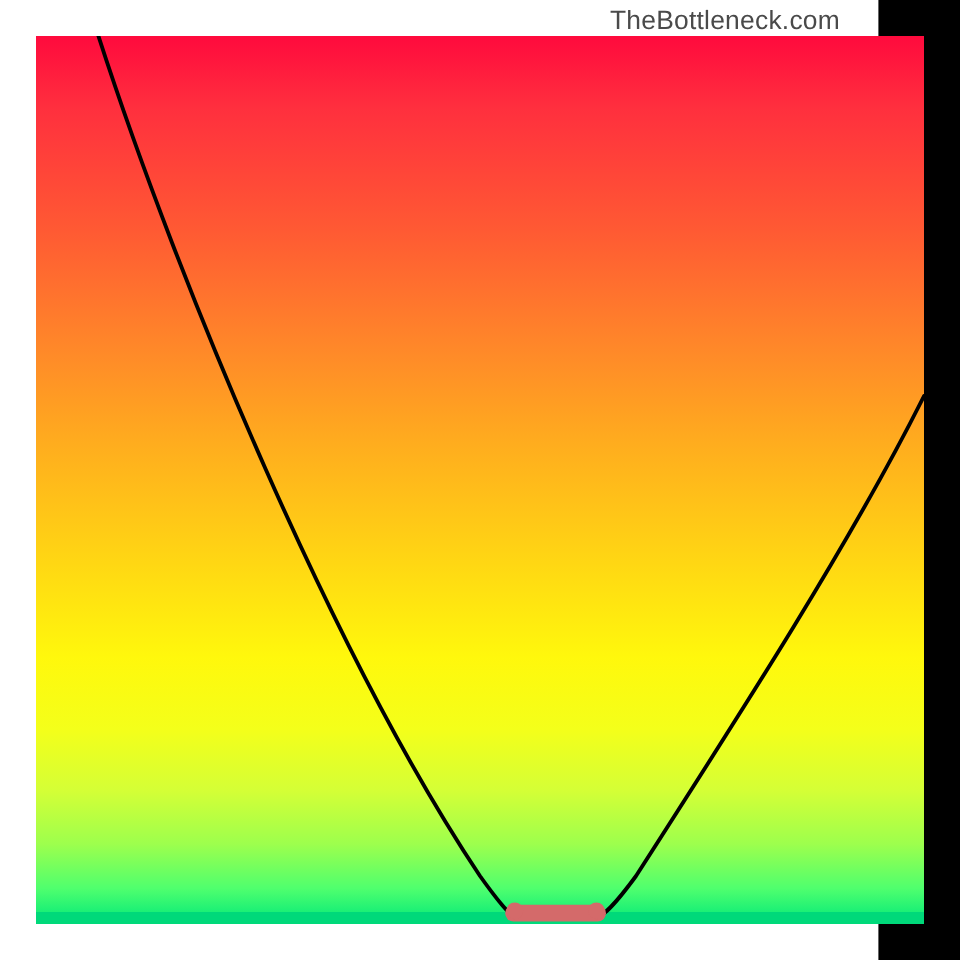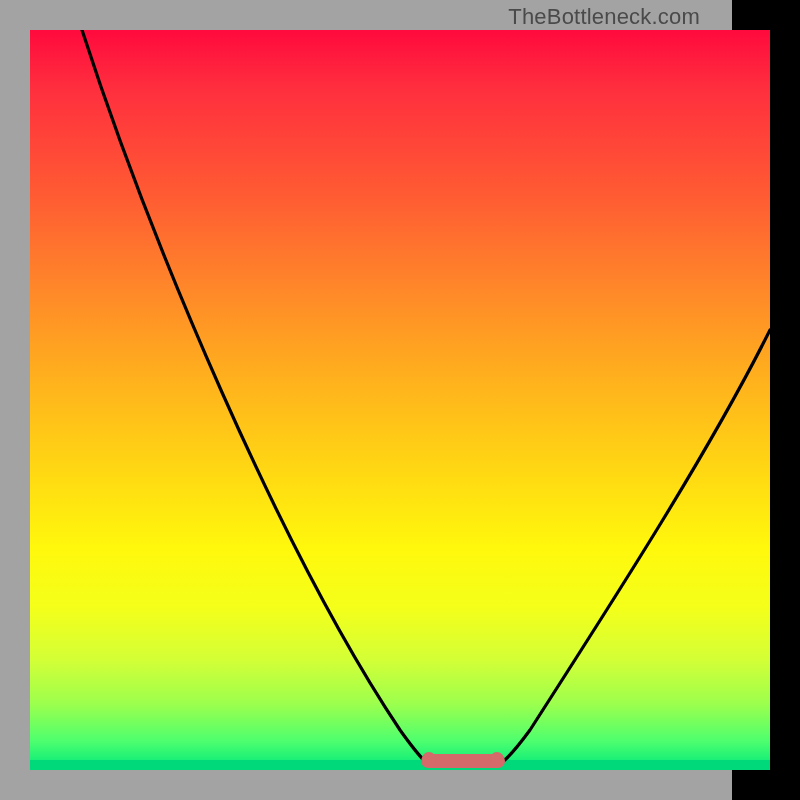--- a/index.html
+++ b/index.html
@@ -8,21 +8,21 @@
     width: 800px;
     height: 800px;
     overflow: hidden;
     background: #000;
     font-family: Arial, Helvetica, sans-serif;
   }
   .frame {
     position: relative;
     width: 732px;
     height: 800px;
-    background: #a3a3a3;
+    background: #ffffff;
   }
   .plot-area {
     position: absolute;
     left: 30px;
     top: 30px;
     width: 740px;
     height: 740px;
     
     background: linear-gradient(
       to bottom,

